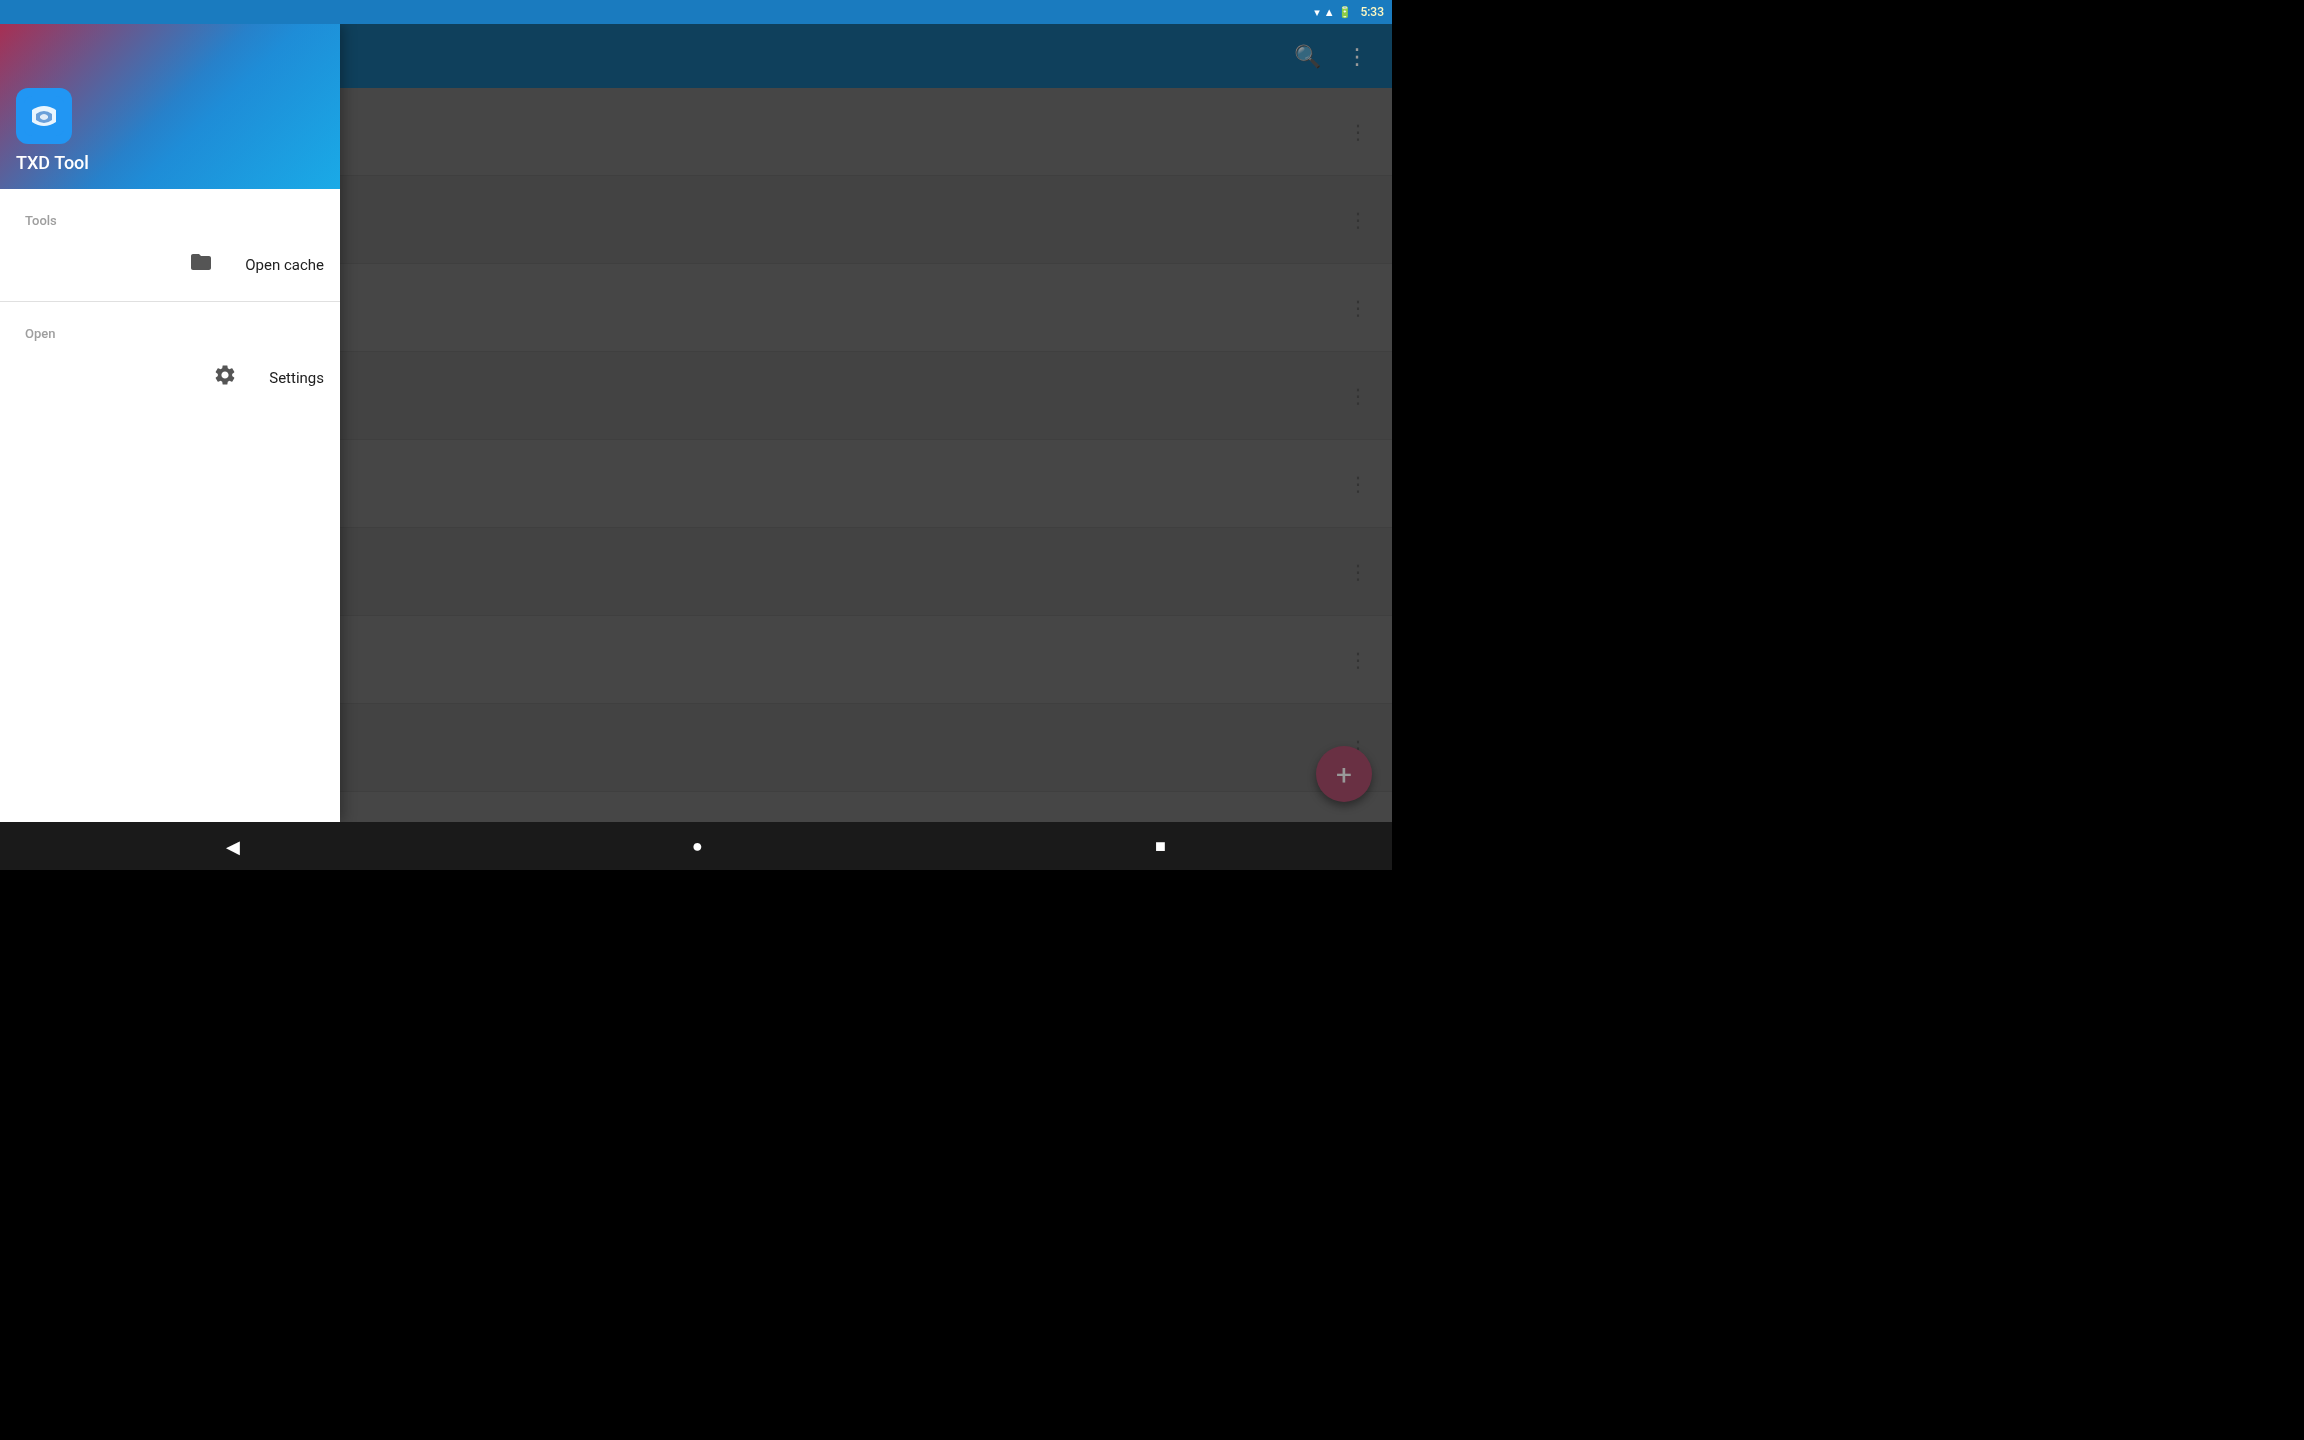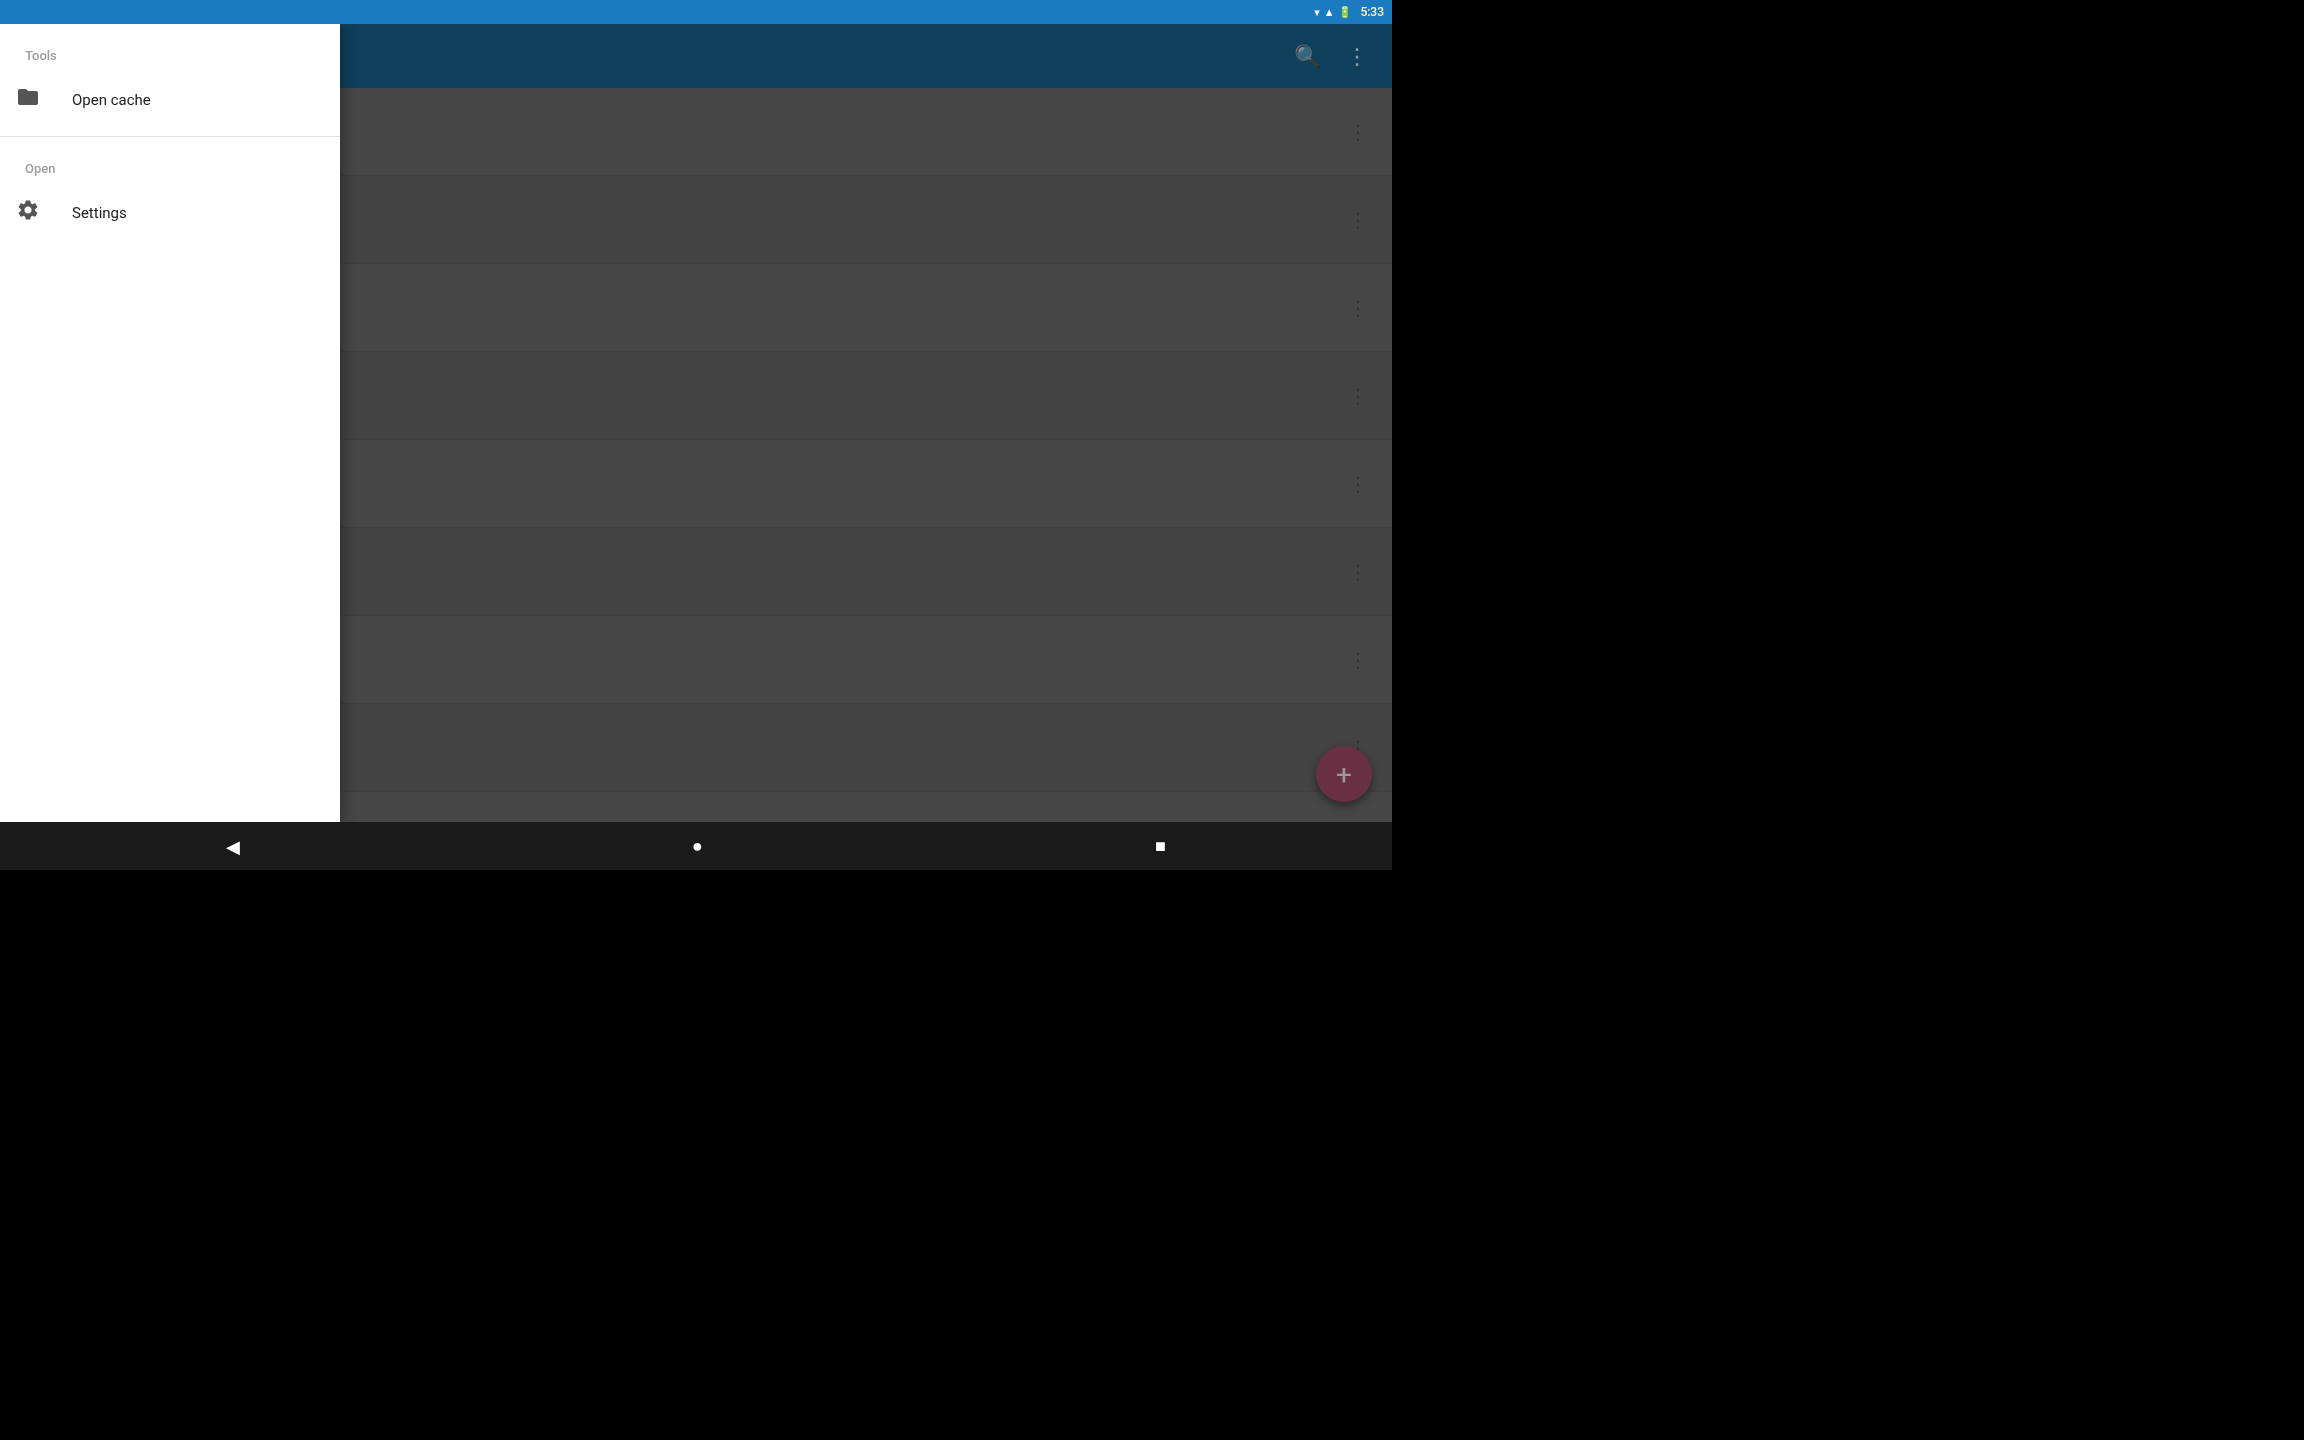--- a/index.html
+++ b/index.html
@@ -218,20 +218,21 @@
       padding: 16px 25px 8px;
       text-transform: none;
     }
 
     .drawer-item {
       display: flex;
       align-items: center;
       padding: 14px 16px;
       cursor: pointer;
       gap: 32px;
+      justify-content: flex-end;
     }
     .drawer-item-icon {
       color: #555;
       font-size: 22px;
       width: 24px;
       text-align: center;
       flex-shrink: 0;
     }
     .drawer-item-label {
       color: #212121;
@@ -291,20 +292,33 @@
       <span class="more-icon">⋮</span>
     </div>
   </div>
 
   <div class="fab">+</div>
 </div>
 
 <div class="overlay"></div>
 
 <div class="drawer">
+  <div class="drawer-header">
+    <div class="app-icon-wrapper">
+      <div class="app-icon">
+        <svg viewBox="0 0 40 40" fill="none" xmlns="http://www.w3.org/2000/svg">
+          <rect width="40" height="40" rx="8" fill="#2196f3"></rect>
+          <path d="M8 14 Q20 6 32 14 L32 26 Q20 34 8 26 Z" fill="white" opacity="0.9"></path>
+          <path d="M12 18 Q20 12 28 18 L28 24 Q20 30 12 24 Z" fill="#1565c0" opacity="0.6"></path>
+          <path d="M16 20 Q20 16 24 20 L24 22 Q20 26 16 22 Z" fill="white" opacity="0.8"></path>
+        </svg>
+      </div>
+    </div>
+    <span class="app-title">TXD Tool</span>
+  </div>
 
   <div class="drawer-content">
 
     <div class="section-label">Tools</div>
 
     <div class="drawer-item">
       <span class="drawer-item-icon">
         <svg width="24" height="24" viewBox="0 0 24 24" fill="#555">
           <path d="M10 4H4c-1.1 0-2 .9-2 2v12c0 1.1.9 2 2 2h16c1.1 0 2-.9 2-2V8c0-1.1-.9-2-2-2h-8l-2-2z"></path>
         </svg>

